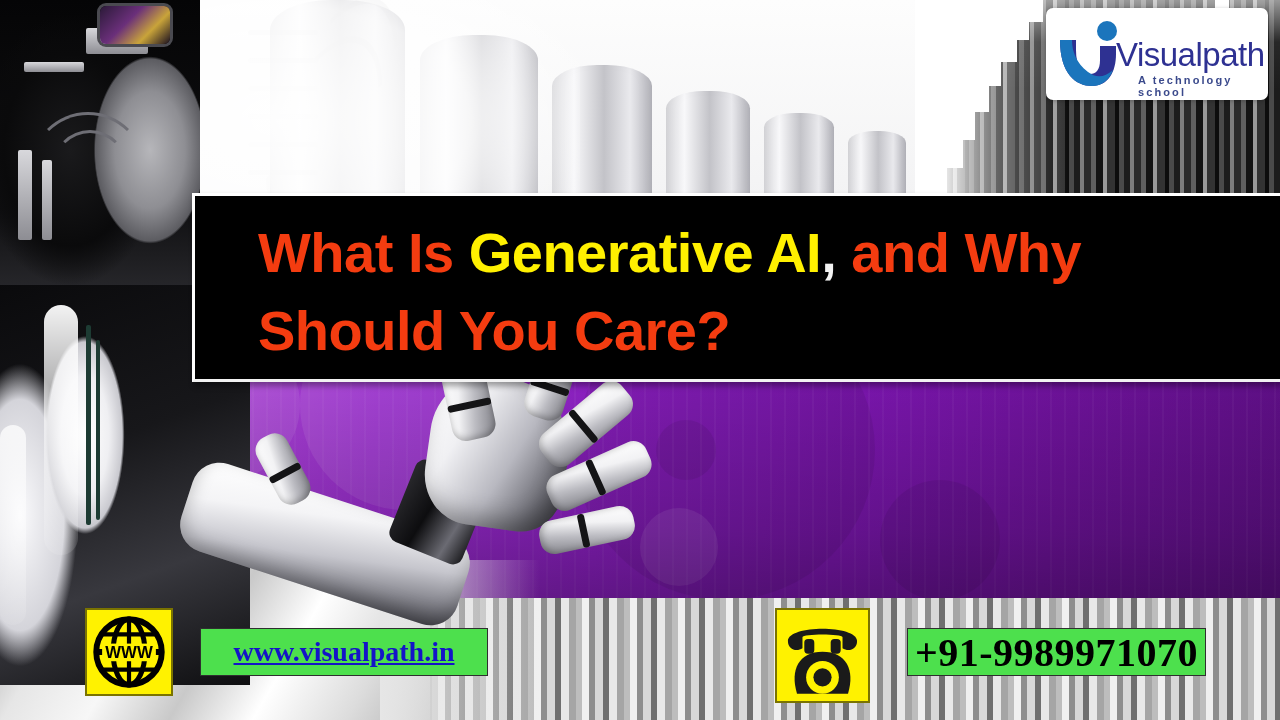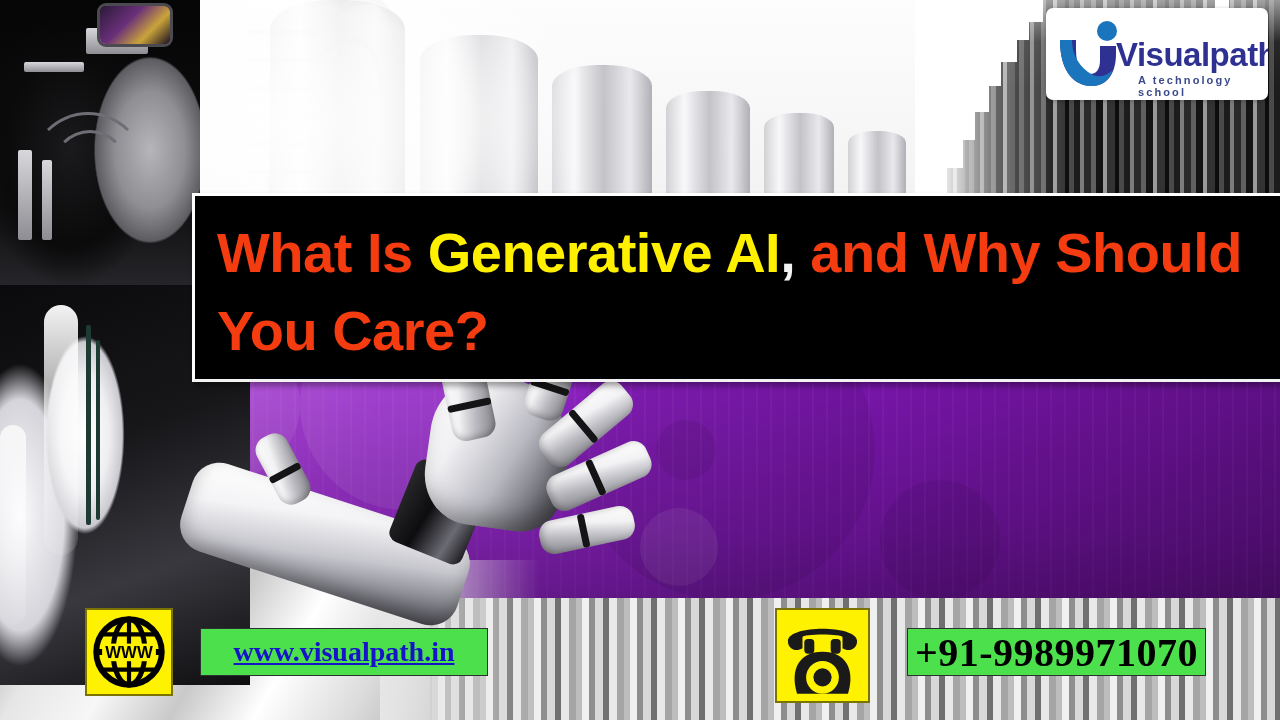--- a/index.html
+++ b/index.html
@@ -297,20 +297,21 @@
     box-shadow: 3px 4px 6px rgba(0,0,0,0.35);
     padding: 18px 0 0 22px;
   }
   .title-text {
     font-family: "Liberation Sans", sans-serif;
     font-weight: bold;
     font-size: 56px;
     line-height: 78px;
     letter-spacing: -0.5px;
     white-space: normal;
+    margin-left: 41px;
   }
   .t-red { color: #F43C10; }
   .t-yellow { color: #FFF000; }
   .t-white { color: #F2F2F2; }
 
   
   .globe-icon {
     position: absolute;
     left: 85px; top: 608px;
     width: 88px; height: 88px;
@@ -374,21 +375,21 @@
     width: 222px; height: 92px;
     background: #ffffff;
     border-radius: 7px;
     box-shadow: 0 1px 4px rgba(0,0,0,0.25);
     overflow: hidden;
   }
   .logo-word {
     position: absolute;
     left: 70px; top: 28px;
     font-family: "Liberation Sans", sans-serif;
-    font-weight: bold;
+    font-weight: normal;
     font-size: 33px;
     color: #2E3192;
     letter-spacing: -0.5px;
   }
   .logo-tag {
     position: absolute;
     left: 92px; top: 66px;
     font-family: "Liberation Sans", sans-serif;
     font-weight: bold;
     font-size: 11px;

